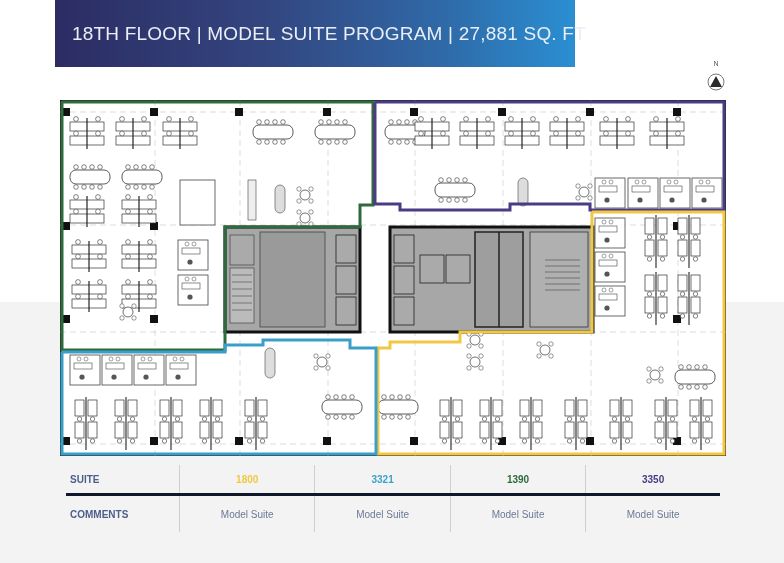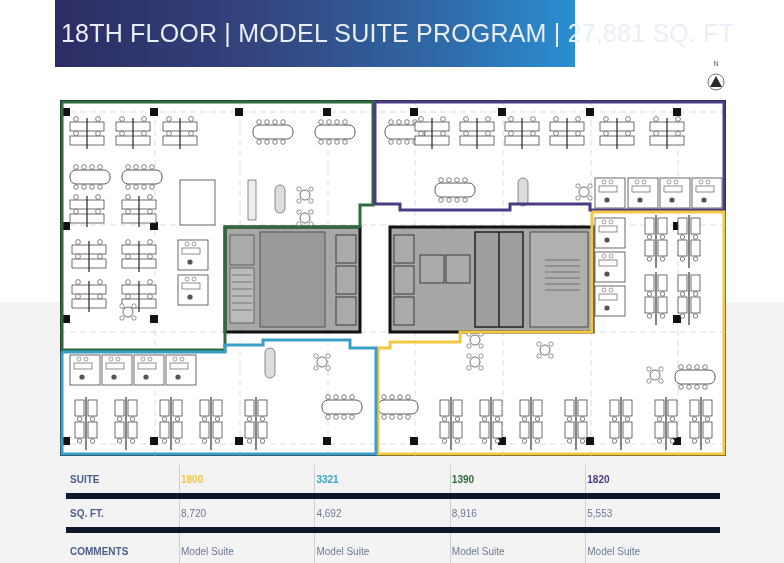--- a/index.html
+++ b/index.html
@@ -2,30 +2,30 @@
 <html><head>
 <meta charset="utf-8">
 <style>
   html, body { margin:0; padding:0; }
   body { width:784px; height:563px; position:relative; overflow:hidden;
          background:#ffffff; font-family:"Liberation Sans", sans-serif; }
   .bg-band { position:absolute; left:0; top:302px; width:784px; height:261px; background:#f3f3f3; }
   .title-bar { position:absolute; left:55px; top:0; width:520px; height:67px;
       background:linear-gradient(90deg,#2c2c63 0%,#33457f 40%,#2f6aa8 75%,#2a8fd2 100%);
       display:flex; align-items:center; }
-  .title-text { color:#e9eef7; font-size:25px; letter-spacing:0.2px; margin-left:6px; white-space:nowrap; }
+  .title-text { color:#e9eef7; font-size:19px; letter-spacing:0.2px; margin-left:17px; white-space:nowrap; }
   .north { position:absolute; left:703px; top:60px; width:26px; height:34px; }
   .north-label { position:absolute; left:0; width:26px; top:0; text-align:center; font-size:7px; color:#555; }
   .plan { position:absolute; left:60px; top:100px; width:666px; height:356px; }
   table.stats { position:absolute; left:66px; top:465px; width:654px; border-collapse:collapse; }
-  table.stats td { height:26px; font-size:10px; color:#6b7a96; }
+  table.stats td { height:26px; font-size:10px; text-align:center; color:#6b7a96; }
   table.stats tr.r3 td { height:34px; }
   table.stats td.lbl { text-align:left; color:#4b5f8a; font-weight:bold; width:108px; padding-left:4px; }
   table.stats td + td { border-left:1px solid #cfcfcf; }
-  table.stats tr.r1 td, table.stats tr.r2 td { border-bottom:6px solid #0f172a; }
+  table.stats tr.r1 td, table.stats tr.r2 td { border-bottom:3px solid #0f172a; }
   .suite-num { font-weight:bold; }
 </style>
 </head>
 <body>
 
 <div class="bg-band"></div>
 
 <div class="title-bar">
   <span class="title-text">18TH FLOOR | MODEL SUITE PROGRAM | 27,881 SQ. FT</span>
 </div>
@@ -246,28 +246,21 @@
   <polyline fill="none" stroke="#3a9fc8" stroke-width="3" points="2,252 165,252 165,245 203,245 203,240 290,240 290,248 316,248 316,354 2,354 2,252"></polyline>
 </svg>
 
 <table class="stats">
   <tbody>
       <tr class="r1">
     <td class="lbl">SUITE</td>
     <td class="suite-num" style="color:#f2c744">1800</td>
     <td class="suite-num" style="color:#3aa3c9">3321</td>
     <td class="suite-num" style="color:#2e6a3c">1390</td>
-    <td class="suite-num" style="color:#4b3a84">1820</td>
-  </tr>
-  <tr class="r2">
-    <td class="lbl">SQ. FT.</td>
-    <td>8,720</td>
-    <td>4,692</td>
-    <td>8,916</td>
-    <td>5,553</td>
+    <td class="suite-num" style="color:#4b3a84">3350</td>
   </tr>
   <tr class="r3">
     <td class="lbl">COMMENTS</td>
     <td>Model Suite</td>
     <td>Model Suite</td>
     <td>Model Suite</td>
     <td>Model Suite</td>
   </tr>
 </tbody>
   </table>

